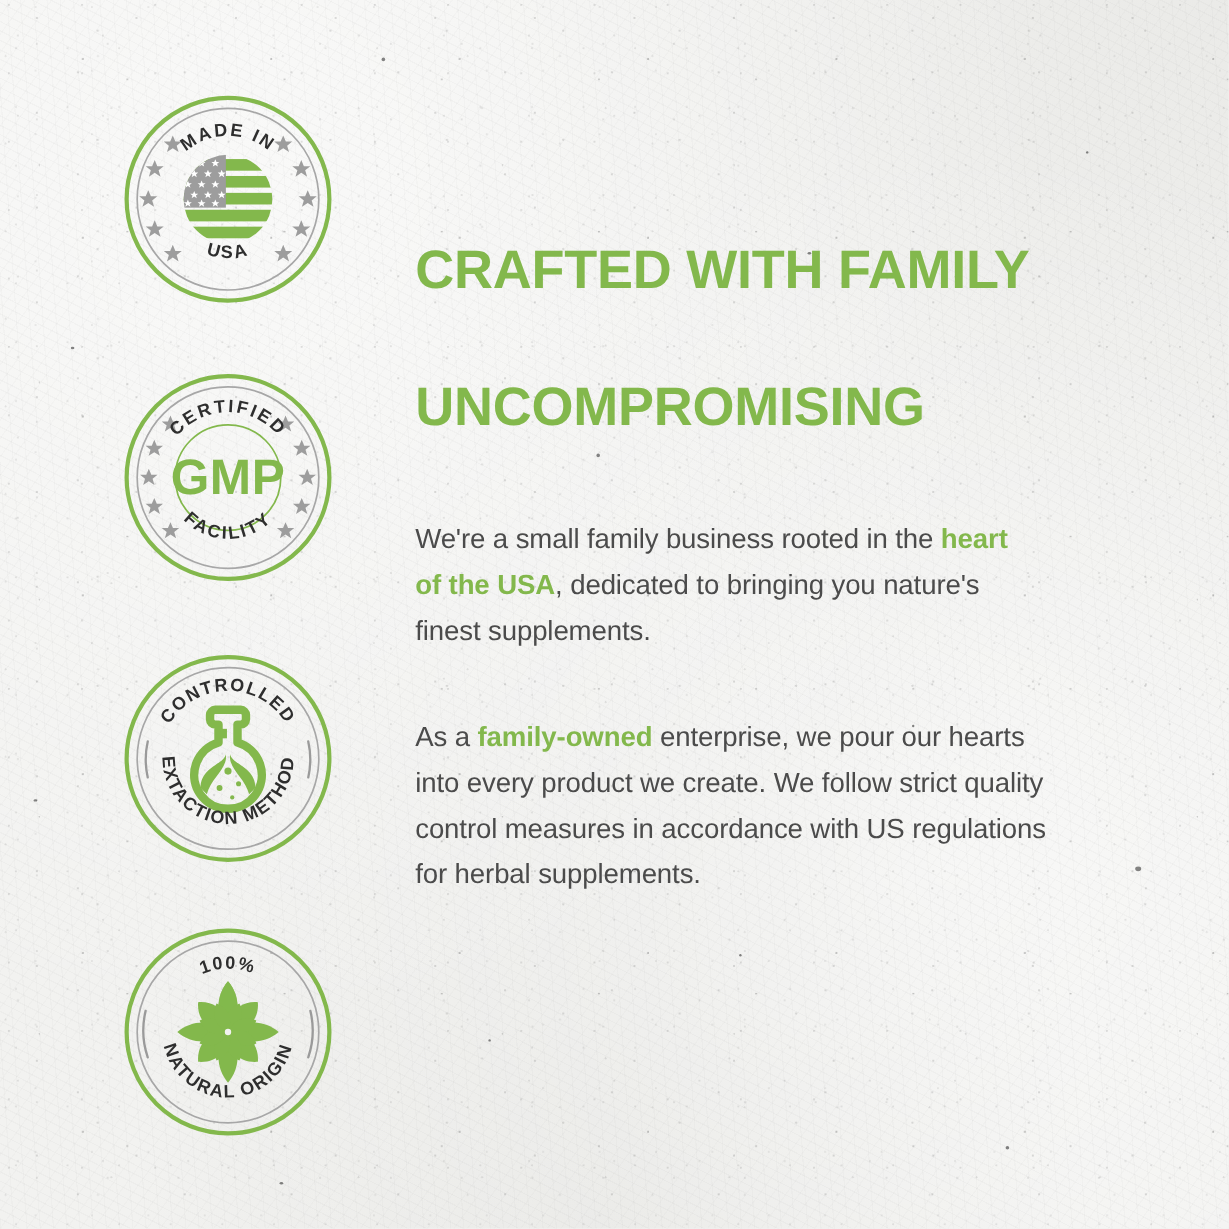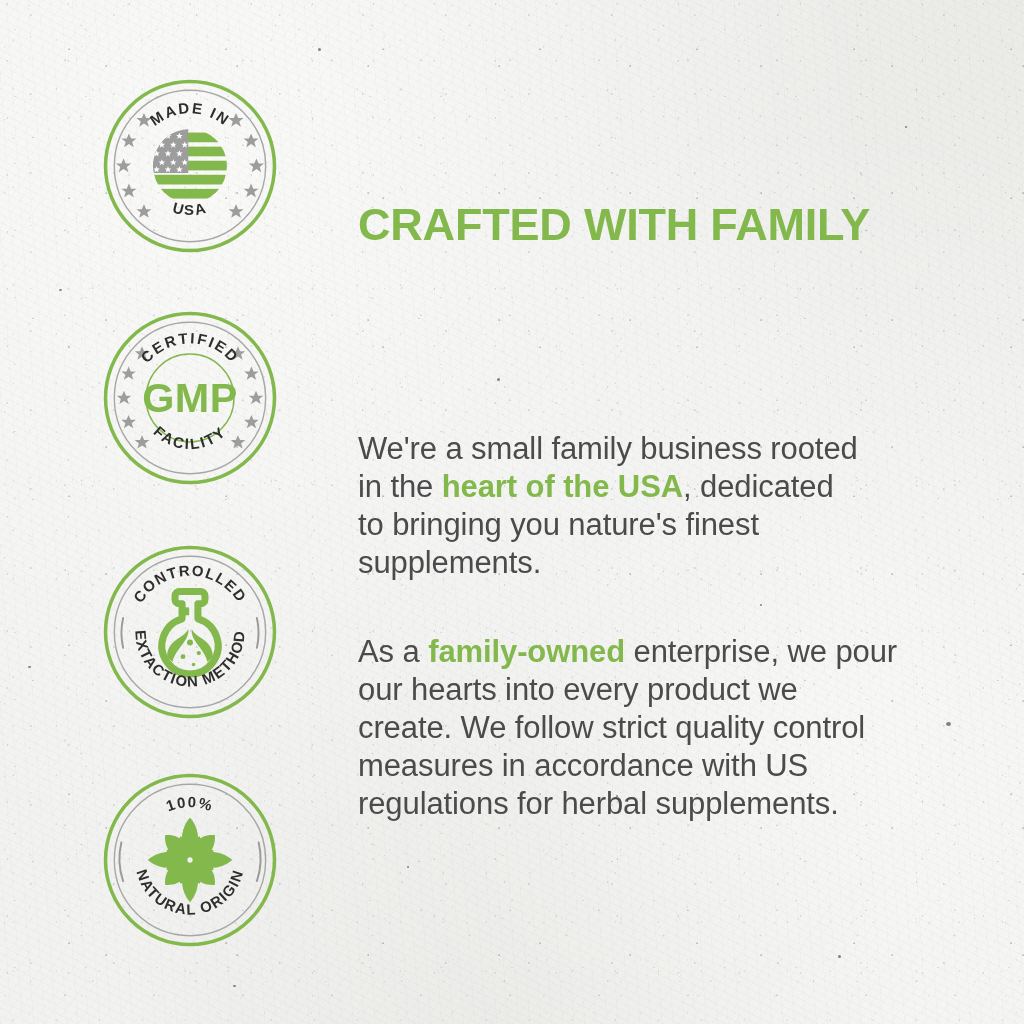--- a/index.html
+++ b/index.html
@@ -83,38 +83,38 @@
     position: absolute;
     left: 102px;
     width: 176px;
     height: 176px;
   }
   .badge svg { display: block; width: 176px; height: 176px; }
 
   
   #content {
     position: absolute;
-    left: 358px;
+    left: 346px;
     top: 196px;
     width: 560px;
   }
   #headline {
     margin: 0;
     font-family: "Liberation Sans", sans-serif;
     font-weight: 700;
     font-size: 45px;
     line-height: 57px;
     letter-spacing: -0.2px;
     color: #83b84c;
     text-transform: uppercase;
   }
   .body-par {
     margin: 0;
     font-family: "Liberation Sans", sans-serif;
-    font-size: 31px;
+    font-size: 23px;
     line-height: 38px;
     color: #4b4b4b;
     letter-spacing: -0.1px;
   }
   #par-1 { margin-top: 63px; width: 500px; }
   #par-2 { margin-top: 51px; width: 540px; }
   .hl {
     color: #83b84c;
     font-weight: 700;
   }
@@ -419,21 +419,21 @@
         <text font-family="Liberation Sans, sans-serif" font-size="17" font-weight="700" fill="#2e2e2e" letter-spacing="1.6">
           <textPath href="#arcBot4" startOffset="50%" text-anchor="middle">NATURAL ORIGIN</textPath>
         </text>
       </svg>
     </div>
 
   </div>
 
   <div id="content">
 
-    <h1 id="headline"><span>CRAFTED WITH FAMILY</span><br><br><br></h1>
+    <h1 id="headline"><span>CRAFTED WITH FAMILY</span><br><br><span>UNCOMPROMISING</span><br></h1>
 
     <p class="body-par" id="par-1"><span>We're a small family business rooted in the </span><span class="hl">heart of the USA</span><span>, dedicated to bringing you nature's finest supplements.</span></p>
 
     <p class="body-par" id="par-2"><span>As a </span><span class="hl">family-owned</span><span> enterprise, we pour our hearts into every product we create. We follow strict quality control measures in accordance with US regulations for herbal supplements.</span></p>
 
   </div>
 
 </div>
 
 </body></html>

